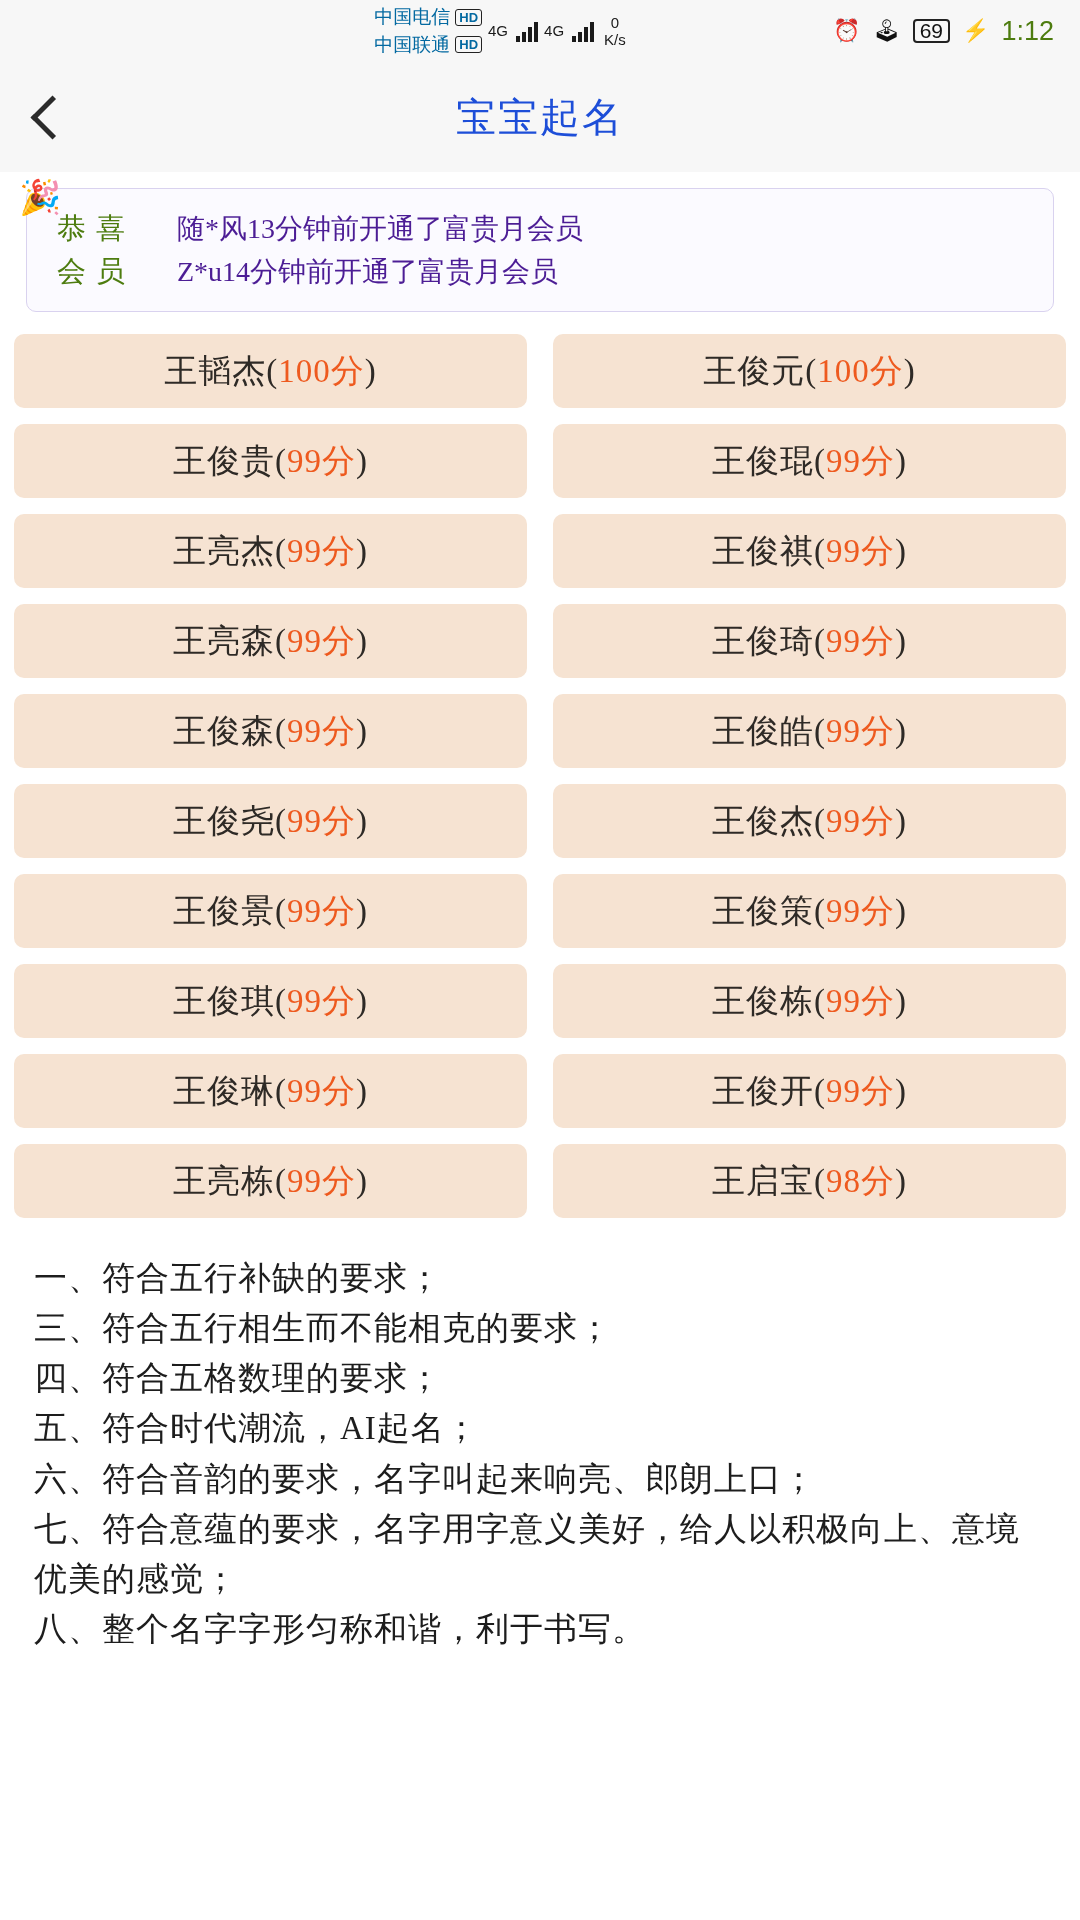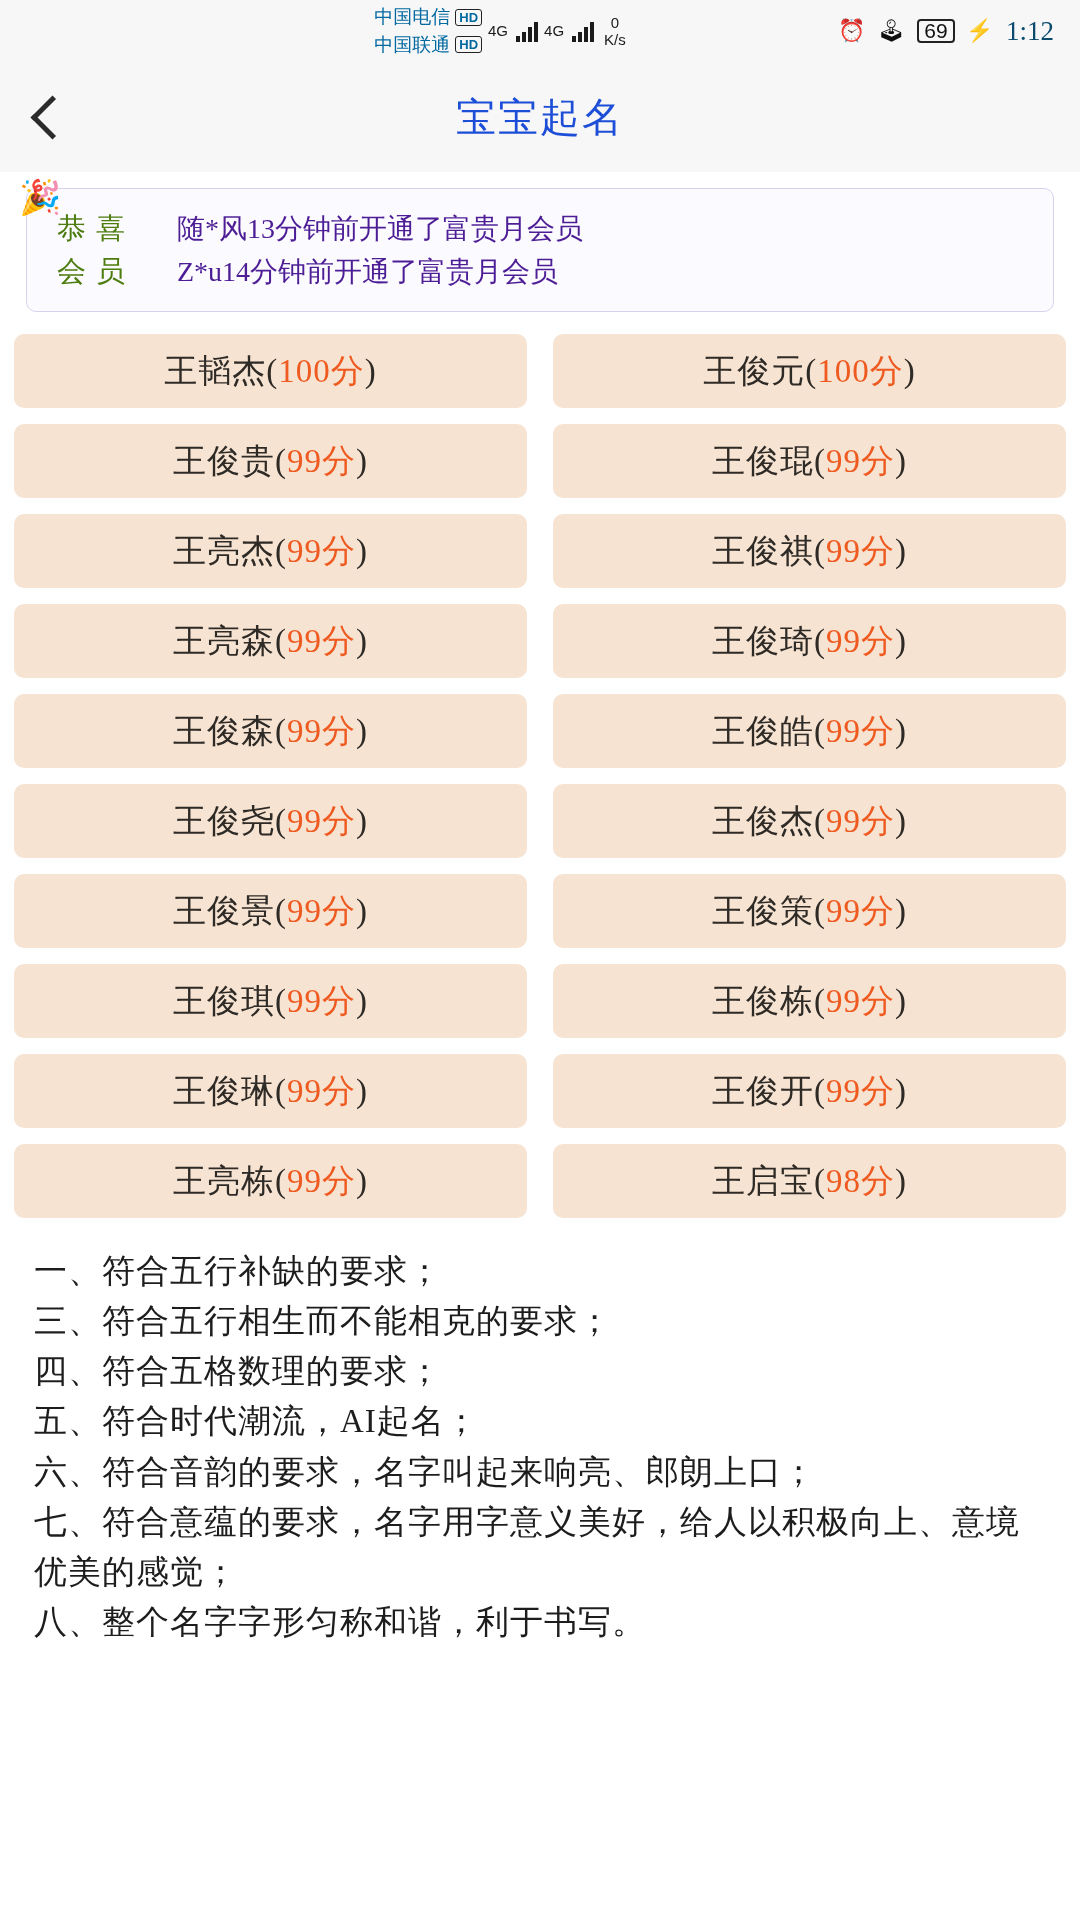--- a/index.html
+++ b/index.html
@@ -102,22 +102,22 @@
   .batt {
     border: 2px solid #222;
     border-radius: 4px;
     font-size: 21px;
     padding: 1px 5px;
     line-height: 18px;
     font-family: "Liberation Sans", sans-serif;
   }
   .clock {
     font-size: 27px;
-    font-family: Liberation Serif, serif;
-    color: #0c4a6e;
+    font-family: Liberation Sans, sans-serif;
+    color: #4d7c0f;
   }
   .ic {
     font-size: 22px;
     line-height: 1;
   }
 
   
   .title-bar {
     height: 110px;
     background: #f7f7f7;
@@ -236,21 +236,21 @@
     justify-content: center;
     color: #ffffff;
     font-size: 36px;
     letter-spacing: 4px;
     font-family: "Liberation Serif", serif;
     box-shadow: 0 0 0 4px rgba(246,53,13,0.35);
   }
 
   
   .rules {
-    margin: 28px 34px 0 34px;
+    margin: 35px 34px 0 34px;
     font-size: 33px;
     line-height: 1.52;
     color: #1d1d1d;
     font-family: "Liberation Serif", serif;
   }
   .rules p {
     margin: 0;
     letter-spacing: 1px;
   }
 

